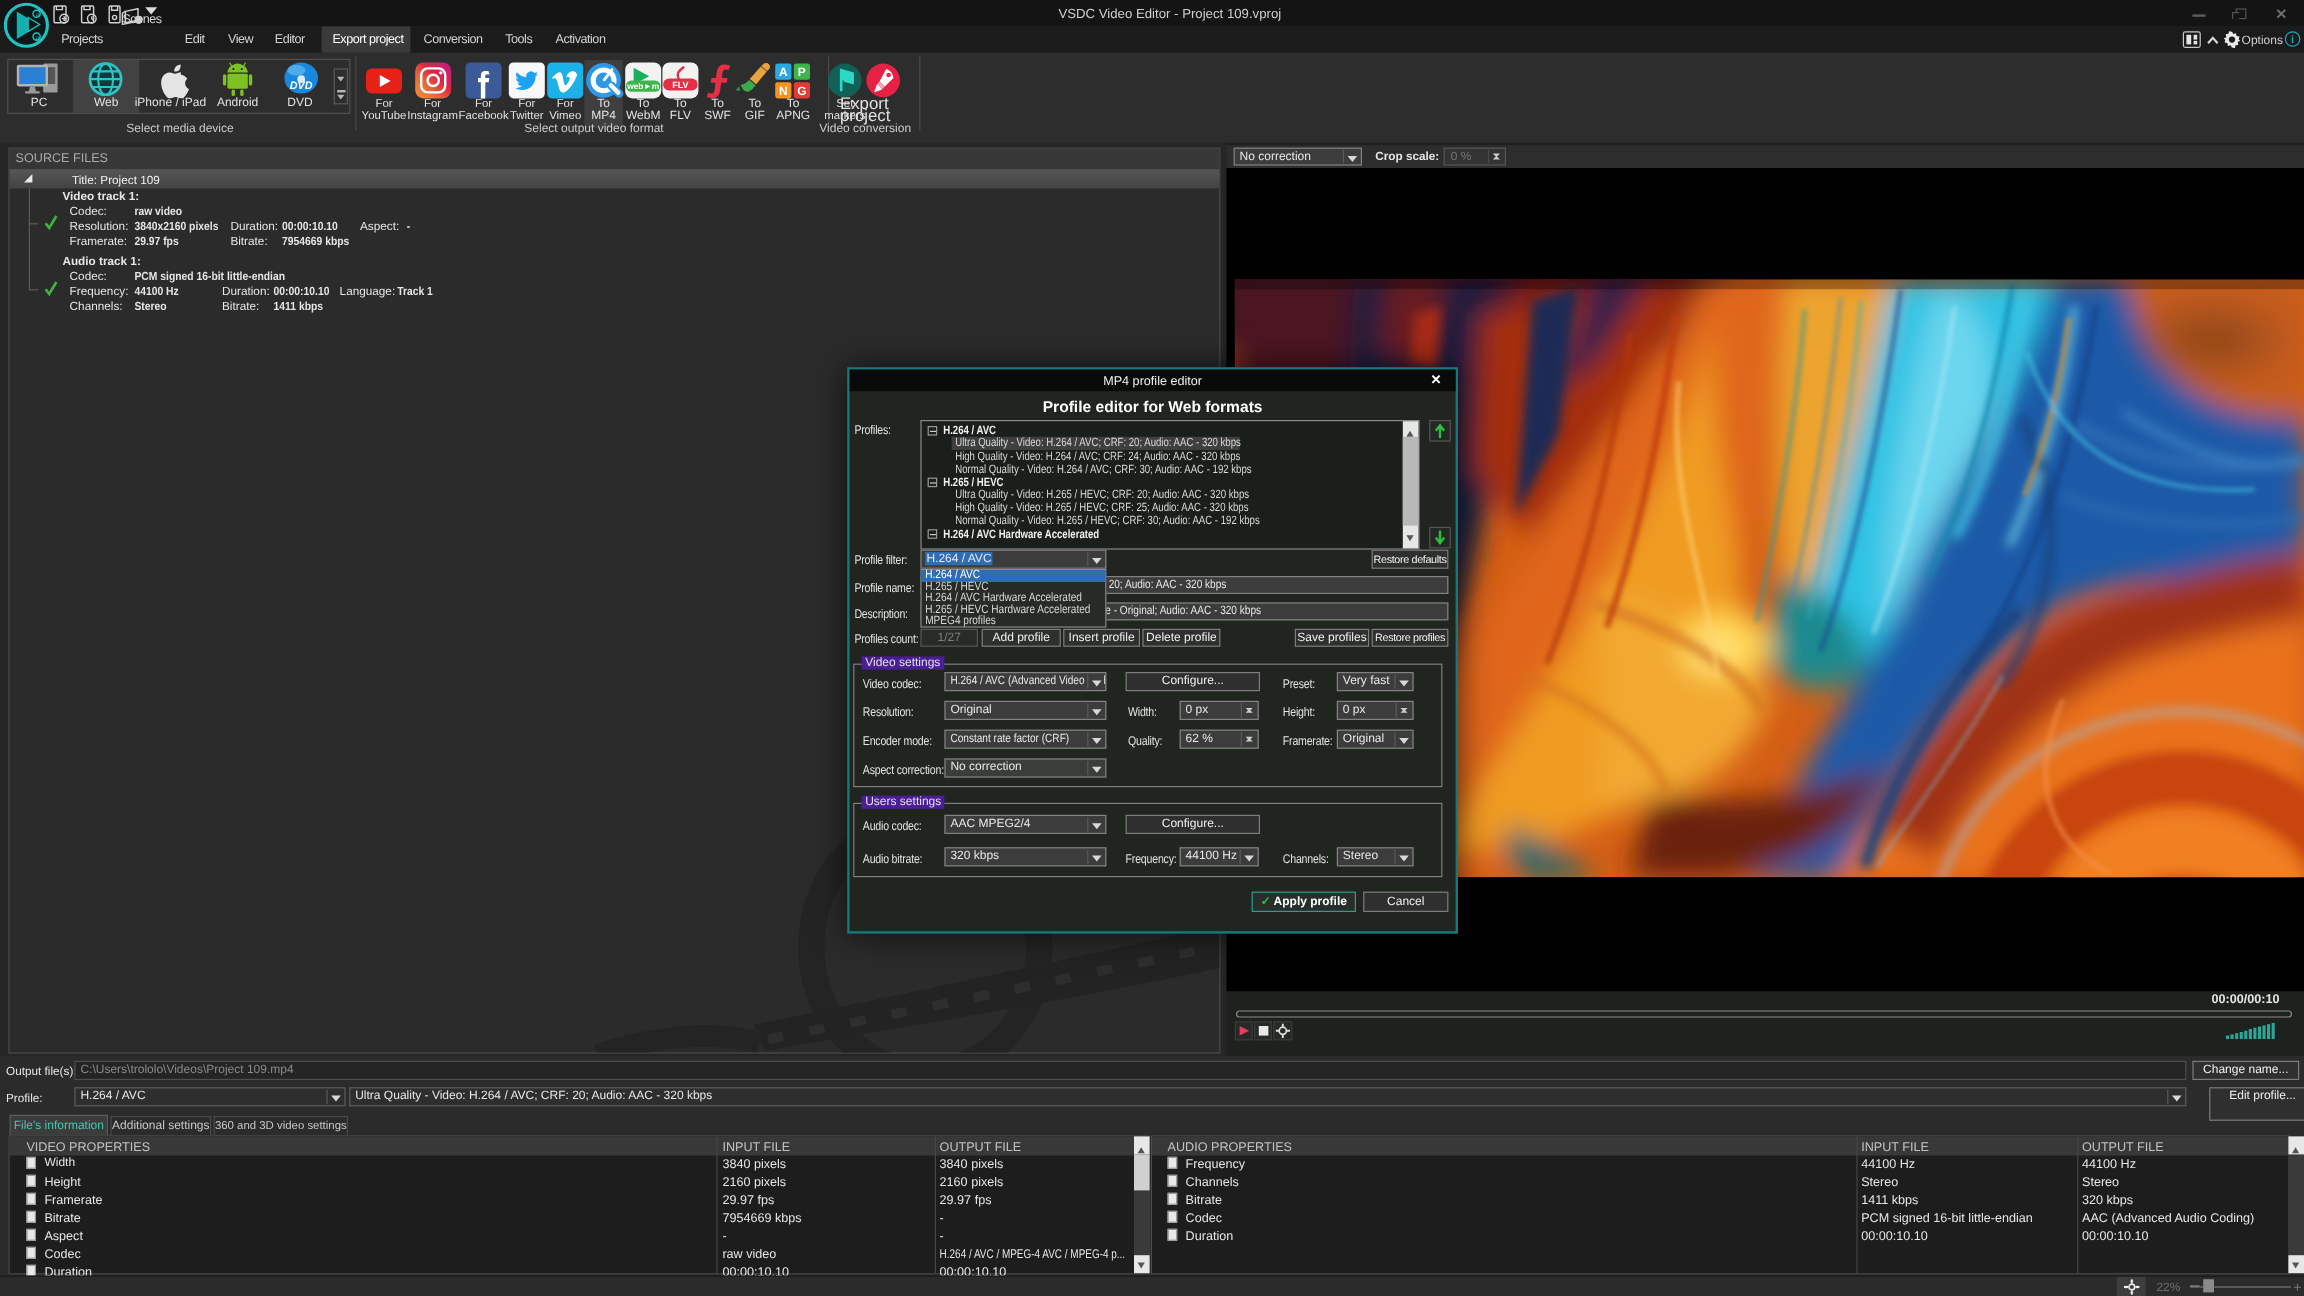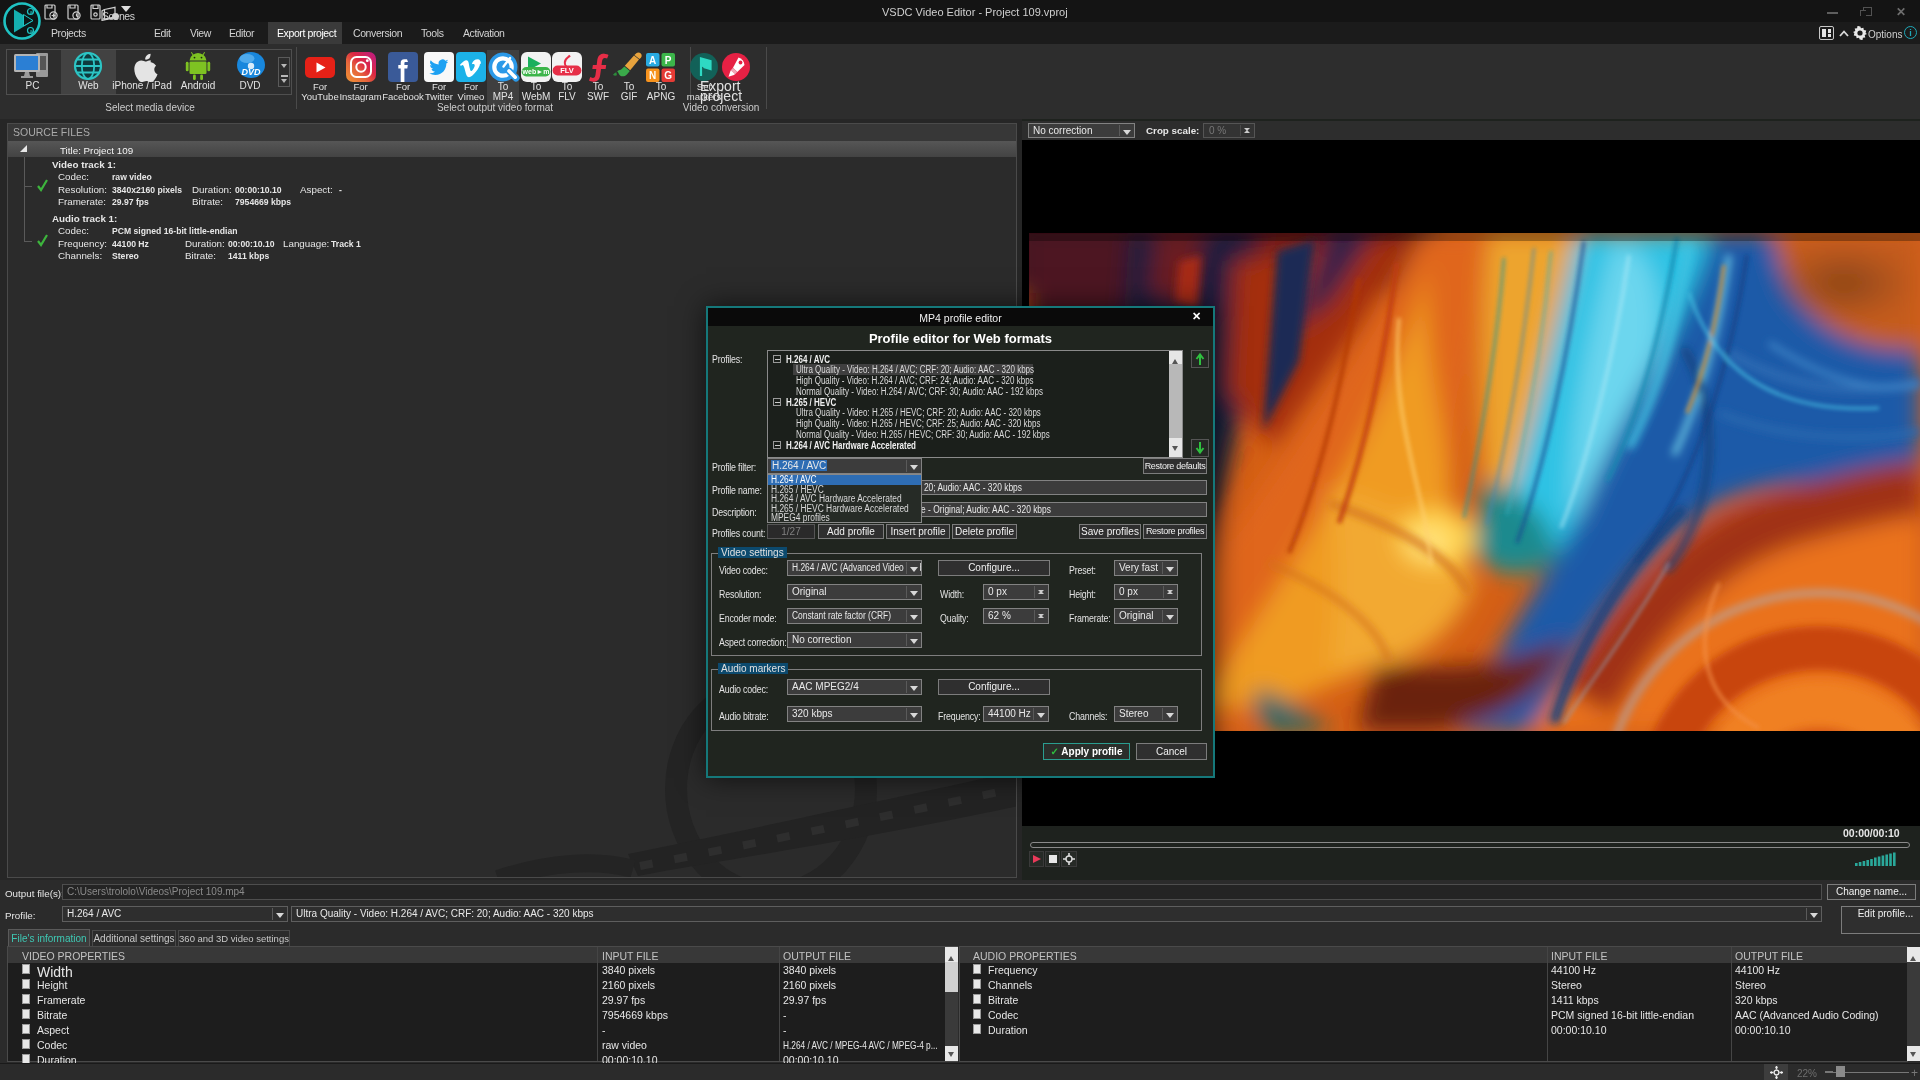--- a/index.html
+++ b/index.html
@@ -4,21 +4,21 @@
 html,body{width:1920px;height:1080px;overflow:hidden;background:#2b2b2b;font-family:"Liberation Sans",sans-serif;-webkit-font-smoothing:antialiased}
 .abs{position:absolute}
 .txt{color:#e6e6e6;font-size:9.8px;white-space:nowrap}
 .dl{position:absolute;color:#e2e2e2;font-size:10.5px;white-space:nowrap;letter-spacing:-.2px;transform:scaleX(.84);transform-origin:0 50%}
 .cbt{display:inline-block;transform:scaleX(.84);transform-origin:0 50%}
 .cb{background:#3c3c3c;border:1px solid #828282;color:#e8e8e8;font-size:10px;line-height:12px;white-space:nowrap;overflow:hidden}
 .cb .ar{position:absolute;right:1px;top:1px;bottom:1px;width:14px;border-left:1px solid #5a5a5a;background:#3c3c3c}
 .cb .ar:after{content:"";position:absolute;left:3px;top:5px;border:4px solid transparent;border-top:5px solid #d8d8d8}
 .btn{background:#2f2f2f;border:1px solid #7c7c7c;color:#f0f0f0;font-size:10px;text-align:center;white-space:nowrap;overflow:hidden}
 .grp{border:1px solid #7e7e7e}
-.grp>span{position:absolute;top:-7px;left:6px;background:#0c4a6e;padding:0 3px;color:#e0e0e0;font-size:10px}
+.grp>span{position:absolute;top:-7px;left:6px;background:#4c1d95;padding:0 3px;color:#e0e0e0;font-size:10px}
 .spin{position:absolute;right:1px;top:1px;bottom:1px;width:13px;border-left:1px solid #5a5a5a}
 .spin:before{content:"";position:absolute;left:3px;top:2px;border:3px solid transparent;border-bottom:3.5px solid #ccc}
 .spin:after{content:"";position:absolute;left:3px;bottom:2px;border:3px solid transparent;border-top:3.5px solid #ccc}
 .rl{color:#e2e2e2;font-size:10px;text-align:center;line-height:9.8px;white-space:nowrap}
 </style></head>
 <body>
 
 <div class="abs" style="left:0;top:0;width:1920px;height:22px;background:#141414"></div>
 <div class="abs" style="left:0;top:22px;width:1920px;height:22px;background:#1b1b1b"></div>
 <div class="abs txt" style="left:882px;top:6px;color:#cfcfcf;font-size:11px">VSDC Video Editor - Project 109.vproj</div>
@@ -382,21 +382,21 @@
 <div class="abs" style="left:178px;top:930px;width:112px;height:17px;border:1px solid #4a4a4a;border-bottom:none;color:#c8c8c8;font-size:9.5px;line-height:16px;text-align:center">360 and 3D video settings</div>
 <div class="abs" style="left:7px;top:946px;width:951px;height:116px;background:#1d1d1d;border:1px solid #4a4a4a"></div>
 <div class="abs" style="left:8px;top:947px;width:949px;height:16px;background:#383838"></div>
 <div class="abs" style="left:22px;top:950px;color:#c2c2c2;font-size:10.5px">VIDEO PROPERTIES</div>
 <div class="abs" style="left:602px;top:950px;color:#c2c2c2;font-size:10.5px">INPUT FILE</div>
 <div class="abs" style="left:783px;top:950px;color:#c2c2c2;font-size:10.5px">OUTPUT FILE</div>
 <div class="abs" style="left:597px;top:947px;width:1px;height:114px;background:#454545"></div>
 <div class="abs" style="left:779px;top:947px;width:1px;height:114px;background:#454545"></div>
 <div id="ltable">
     <div class="abs" style="left:22px;top:964px;width:8px;height:10px;background:#e8e8e8;border:1px solid #999"></div>
-    <div class="abs txt" style="left:37px;top:964px;font-size:14px">Width</div>
+    <div class="abs txt" style="left:37px;top:964px;font-size:10px">Width</div>
     <div class="abs txt" style="left:602px;top:964px;font-size:10.5px">3840 pixels</div>
     <div class="abs txt" style="left:783px;top:964px;font-size:10.5px">3840 pixels</div>
     <div class="abs" style="left:22px;top:979px;width:8px;height:10px;background:#e8e8e8;border:1px solid #999"></div>
     <div class="abs txt" style="left:37px;top:979px;font-size:10.5px">Height</div>
     <div class="abs txt" style="left:602px;top:979px;font-size:10.5px">2160 pixels</div>
     <div class="abs txt" style="left:783px;top:979px;font-size:10.5px">2160 pixels</div>
     <div class="abs" style="left:22px;top:994px;width:8px;height:10px;background:#e8e8e8;border:1px solid #999"></div>
     <div class="abs txt" style="left:37px;top:994px;font-size:10.5px">Framerate</div>
     <div class="abs txt" style="left:602px;top:994px;font-size:10.5px">29.97 fps</div>
     <div class="abs txt" style="left:783px;top:994px;font-size:10.5px">29.97 fps</div>
@@ -540,21 +540,21 @@
 <div class="abs" style="left:1114px;top:584px;width:64px;height:16px;background:#3c3c3c;border:1px solid #828282;color:#e8e8e8;font-size:10px;line-height:14px;padding-left:4px">0 px<span class="spin"></span></div>
 <div class="dl" style="left:719px;top:612px">Encoder mode:</div>
 <div class="cb abs" style="left:787px;top:608px;width:135px;height:16px;line-height:14px;padding-left:4px"><span class="cbt">Constant rate factor (CRF)</span><span class="ar"></span></div>
 <div class="dl" style="left:940px;top:612px">Quality:</div>
 <div class="abs" style="left:983px;top:608px;width:66px;height:16px;background:#3c3c3c;border:1px solid #828282;color:#e8e8e8;font-size:10px;line-height:14px;padding-left:4px">62 %<span class="spin"></span></div>
 <div class="dl" style="left:1069px;top:612px">Framerate:</div>
 <div class="cb abs" style="left:1114px;top:608px;width:64px;height:16px;line-height:14px;padding-left:4px">Original<span class="ar"></span></div>
 <div class="dl" style="left:719px;top:636px">Aspect correction:</div>
 <div class="cb abs" style="left:787px;top:632px;width:135px;height:16px;line-height:14px;padding-left:4px">No correction<span class="ar"></span></div>
 <div class="grp abs" style="left:711px;top:669px;width:491px;height:62px">
-    <span>Audio markers</span>
+    <span>Users settings</span>
   </div>
 <div class="dl" style="left:719px;top:683px">Audio codec:</div>
 <div class="cb abs" style="left:787px;top:679px;width:135px;height:16px;line-height:14px;padding-left:4px">AAC MPEG2/4<span class="ar"></span></div>
 <div class="btn abs" style="left:938px;top:679px;width:112px;height:16px;line-height:14px">Configure...</div>
 <div class="dl" style="left:719px;top:710px">Audio bitrate:</div>
 <div class="cb abs" style="left:787px;top:706px;width:135px;height:16px;line-height:14px;padding-left:4px">320 kbps<span class="ar"></span></div>
 <div class="dl" style="left:938px;top:710px">Frequency:</div>
 <div class="cb abs" style="left:983px;top:706px;width:66px;height:16px;line-height:14px;padding-left:4px">44100 Hz<span class="ar"></span></div>
 <div class="dl" style="left:1069px;top:710px">Channels:</div>
 <div class="cb abs" style="left:1114px;top:706px;width:64px;height:16px;line-height:14px;padding-left:4px">Stereo<span class="ar"></span></div>

